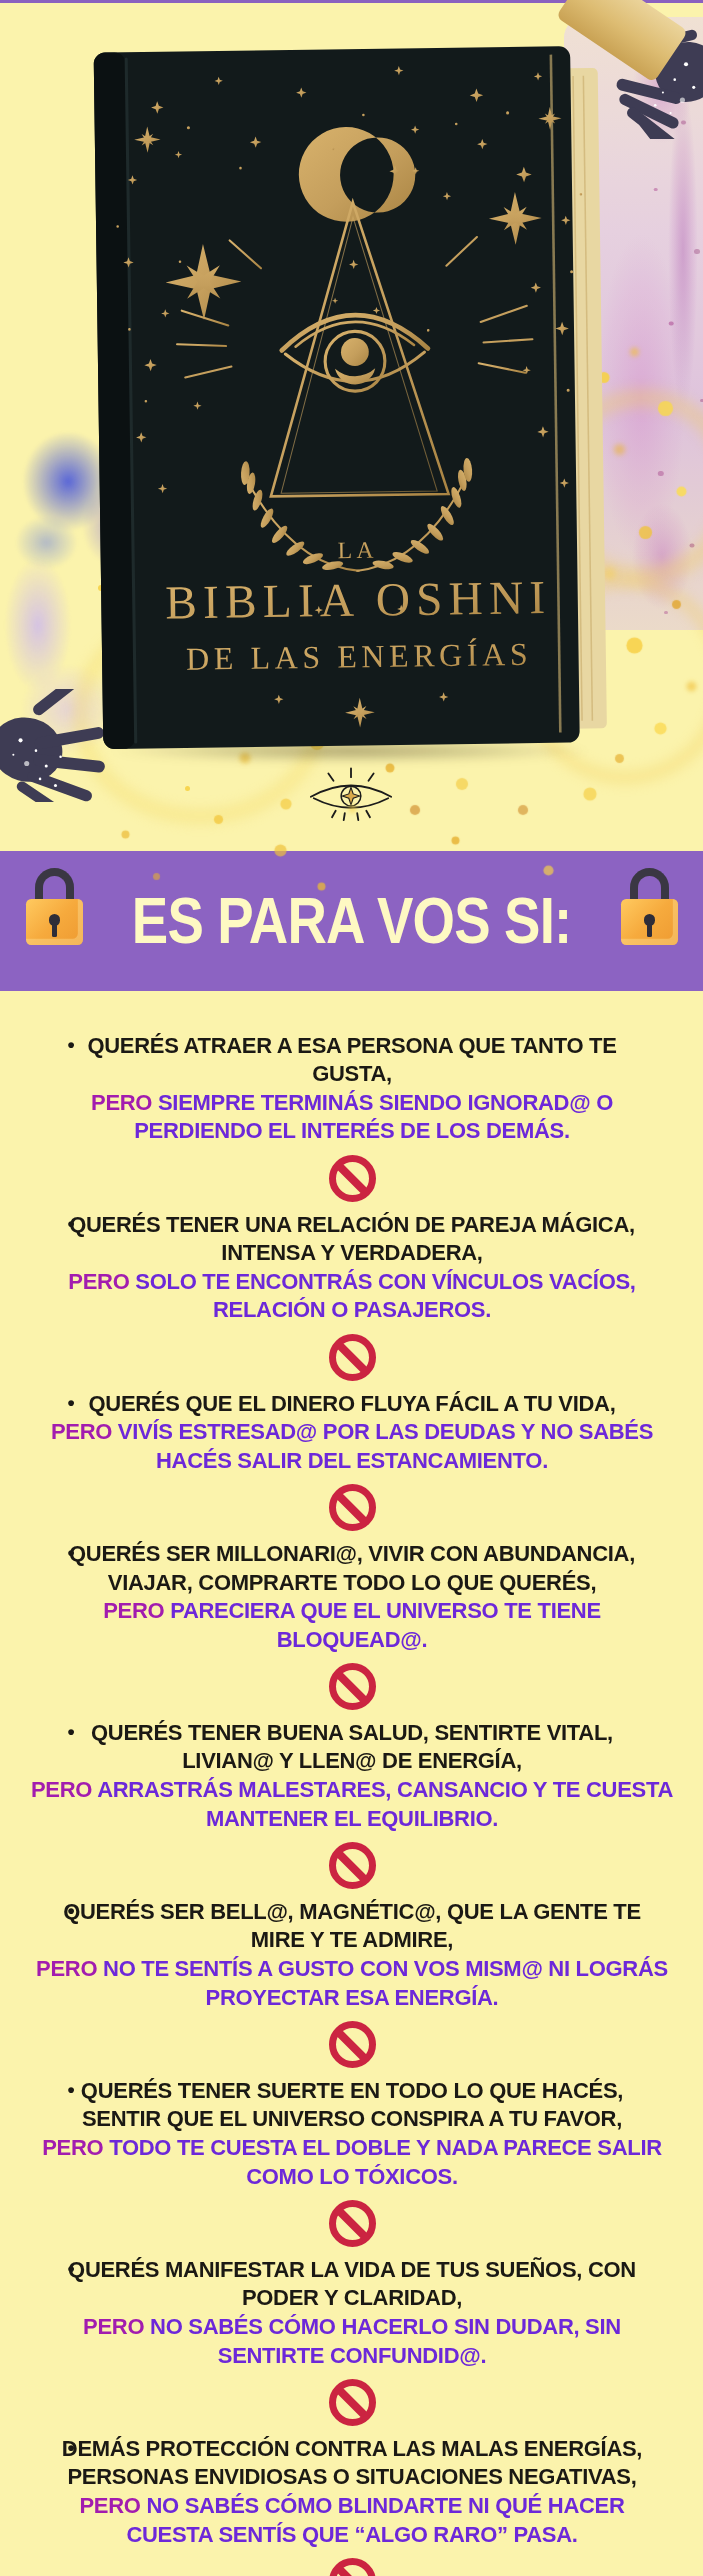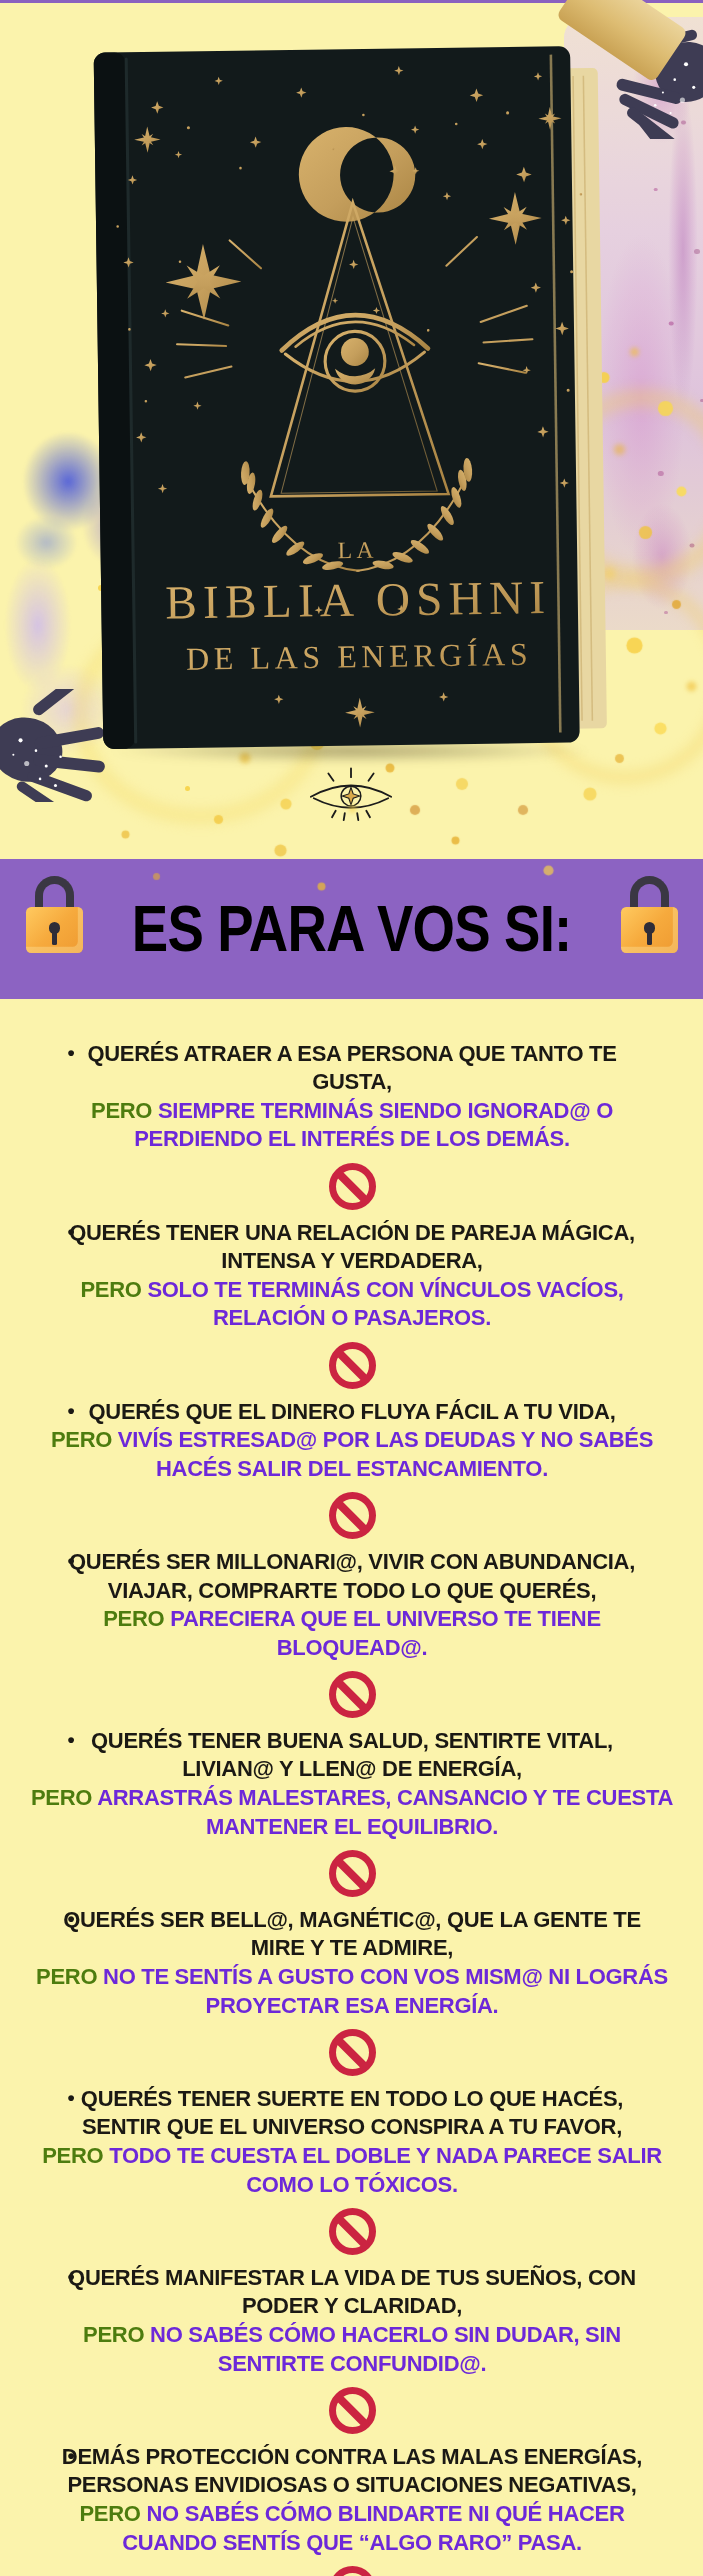--- a/index.html
+++ b/index.html
@@ -56,39 +56,39 @@
     -62px 46px 1px 1.5px rgba(235,185,52,.7),-31px 88px 1px 1px rgba(230,175,48,.6);}
   .book-shadow{left:108px;top:736px;width:484px;height:24px;border-radius:50%;filter:blur(4.1px);
     background:radial-gradient(closest-side,rgba(45,35,12,.38),transparent);}
   .book-svg{left:89px;top:40px;width:526px;height:716px;}
   .hand-tr{right:0;top:25px;width:95px;height:111px;}
   .hand-bl{left:0;top:686px;width:113px;height:113px;}
   .eye-doodle{left:289px;top:761px;width:124px;height:62px;}
 
   
   .banner{position:relative;height:140px;background:#8C63C2;z-index:1;}
-  .banner h1{margin:8px;height:140px;line-height:140px;text-align:center;color:#000000;
+  .banner h1{margin:0;height:140px;line-height:140px;text-align:center;color:#fef9c3;
     font-size:65px;font-weight:700;letter-spacing:-1px;white-space:nowrap;}
   .banner h1 span{display:inline-block;transform:scaleX(.84);transform-origin:center;}
   .lock{position:absolute;width:57px;height:77px;top:17.5px;}
   .lock-left{left:26px;} .lock-right{right:26px;}
   .lock .shackle{position:absolute;left:8.8px;top:0;width:39px;height:45px;border:8.2px solid #3A3743;border-bottom:none;border-radius:23px 23px 0 0;box-sizing:border-box;}
   .lock .lbody{position:absolute;left:0;bottom:0;width:57px;height:46px;border-radius:5.2px;
     background:linear-gradient(135deg,#FFCA60 0%,#F6AA3D 50%,#EE9A31 100%);
     box-shadow:inset -5.2px -6.2px 0 rgba(255,235,170,.35);}
   .lock .keyhole{position:absolute;left:23px;bottom:19.6px;width:11.3px;height:11.3px;border-radius:50%;background:#2F2D38;}
   .lock .keystem{position:absolute;left:26px;bottom:8.2px;width:5.2px;height:13.4px;border-radius:1.5px;background:#2F2D38;}
 
   
   .list{position:relative;height:1957px;background:#FBF3AC;overflow:hidden;}
   .list-inner{width:659px;margin:0 auto;padding-top:41px;}
   .item{position:relative;text-align:center;color:#1B1914;font-weight:700;font-size:22px;line-height:1.3;letter-spacing:-0.3px;}
   .item .bullet{position:absolute;left:45px;top:0;font-size:20.6px;}
   .item .red, .line.red{color:#6d28d9;}
-  .item .pero{color:#4d7c0f;}
+  .item .pero{color:#a21caf;}
   .nosep{display:flex;justify-content:center;}
   .nosign{position:relative;width:33px;height:33px;border:7.7px solid #CB2441;border-radius:50%;margin:8.8px 0;}
   .nosign::after{content:'';position:absolute;left:-5.2px;top:50%;width:43px;height:7.7px;background:#CB2441;
     transform:translateY(-50%) rotate(45deg);border-radius:1px;}
 </style>
 </head>
 <body>
 
 <div class="page">
 
@@ -351,21 +351,21 @@
           </div>
   </div>
         <div class="nosep">
     <div class="nosign"></div>
   </div>
         <div class="item">
     <span class="bullet">•</span>
     <div>
             <div class="line black">QUERÉS TENER UNA RELACIÓN DE PAREJA MÁGICA,</div>
             <div class="line black">INTENSA Y VERDADERA,</div>
-            <div class="line"><span class="pero">PERO </span><span class="red">SOLO TE TERMINÁS CON VÍNCULOS VACÍOS,</span></div>
+            <div class="line"><span class="pero">PERO </span><span class="red">SOLO TE ENCONTRÁS CON VÍNCULOS VACÍOS,</span></div>
             <div class="line red">RELACIÓN O PASAJEROS.</div>
           </div>
   </div>
         <div class="nosep">
     <div class="nosign"></div>
   </div>
         <div class="item">
     <span class="bullet">•</span>
     <div>
             <div class="line black">QUERÉS QUE EL DINERO FLUYA FÁCIL A TU VIDA,</div>
@@ -435,21 +435,21 @@
   </div>
         <div class="nosep">
     <div class="nosign"></div>
   </div>
         <div class="item">
     <span class="bullet">•</span>
     <div>
             <div class="line black">DEMÁS PROTECCIÓN CONTRA LAS MALAS ENERGÍAS,</div>
             <div class="line black">PERSONAS ENVIDIOSAS O SITUACIONES NEGATIVAS,</div>
             <div class="line"><span class="pero">PERO </span><span class="red">NO SABÉS CÓMO BLINDARTE NI QUÉ HACER</span></div>
-            <div class="line red">CUANDO SENTÍS QUE “ALGO RARO” PASA.</div>
+            <div class="line red">CUESTA SENTÍS QUE “ALGO RARO” PASA.</div>
           </div>
   </div>
         <div class="nosep">
     <div class="nosign"></div>
   </div>
       </div>
   </div>
 
 </div>
 

